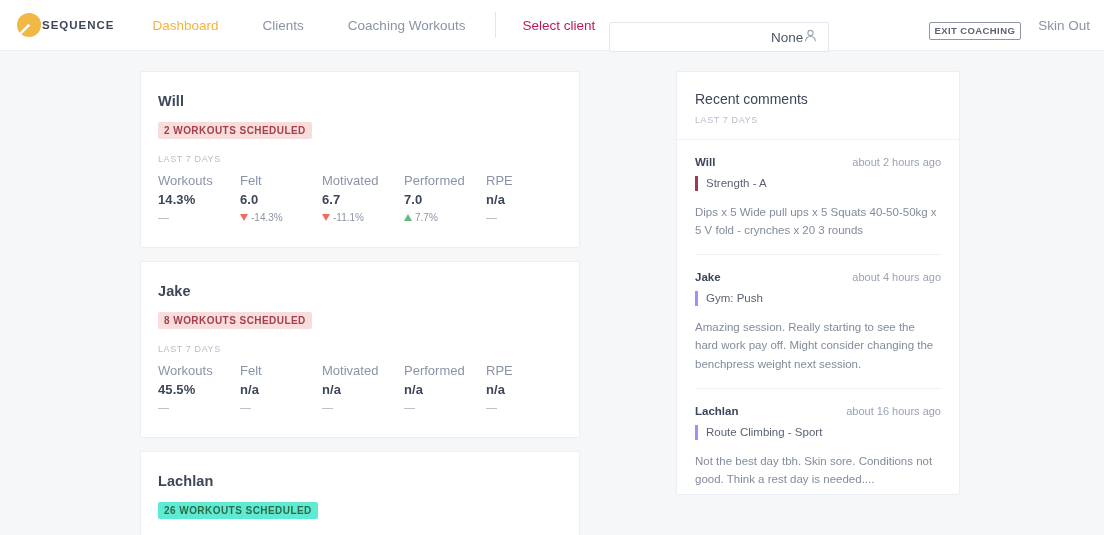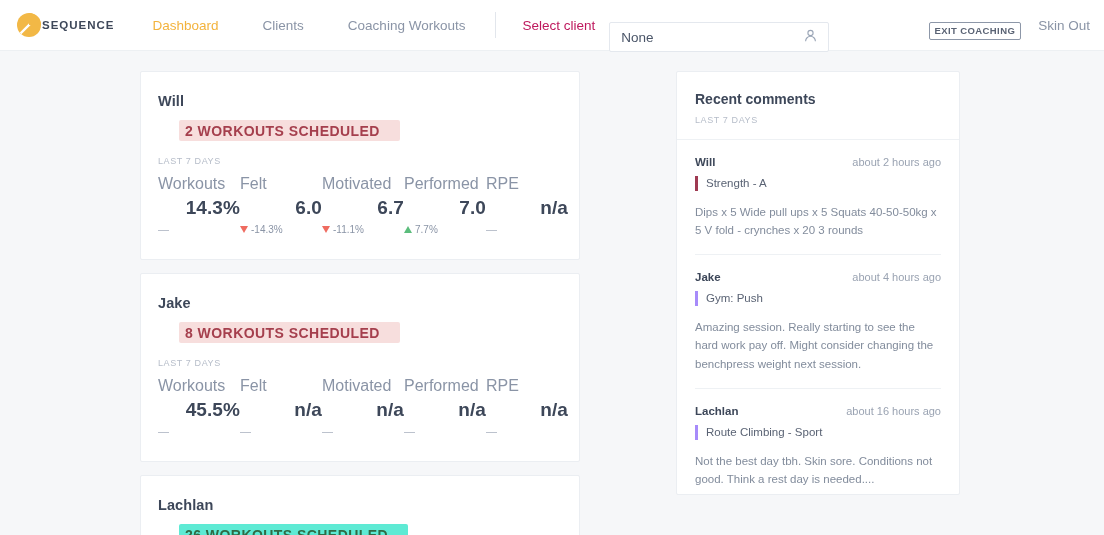--- a/index.html
+++ b/index.html
@@ -77,21 +77,21 @@
   }
 
   .client-select {
     width: 220px;
     height: 30px;
     border: 1px solid #e4e8ee;
     background: #fff;
     border-radius: 2px;
     display: flex;
     align-items: center;
-    justify-content: space-between;
+    justify-content: flex-end;
     padding: 0 10px 0 11px;
     cursor: pointer;
     margin-top: 24px;
   }
   .client-select-value {
     font-size: 13.5px;
     color: #4a5568;
   }
   .person-icon { display: block; flex: none; }
 
@@ -157,59 +157,57 @@
   .client-name {
     font-size: 14.5px;
     font-weight: bold;
     color: #3d4759;
     margin-bottom: 11px;
     letter-spacing: 0.1px;
   }
 
   .badge {
     display: inline-block;
-    font-size: 14px;
+    font-size: 10px;
     font-weight: bold;
     letter-spacing: 0.45px;
-    padding: 4px 20px 3px 6px;
+    padding: 4px 6px 3px 6px;
     border-radius: 2px;
     line-height: 1;
-    margin-left: 21px;
   }
   .badge.red   { background: #f7dedd; color: #a53f4d; }
   .badge.green { background: #5eead4; color: #2f6b45; }
 
   .period-label {
     font-size: 9px;
     letter-spacing: 0.6px;
     color: #b6bdc9;
     margin-top: 15px;
     margin-bottom: 9px;
   }
 
   .stats-row {
     display: flex;
   }
   .stat {
     width: 82px;
     flex: none;
   }
   .stat-label {
-    font-size: 16px;
+    font-size: 13px;
     color: #8a94a6;
     margin-bottom: 4px;
     white-space: nowrap;
   }
   .stat-value {
-    font-size: 19px;
+    font-size: 13px;
     font-weight: bold;
     color: #3d4759;
     margin-bottom: 4px;
     letter-spacing: 0.1px;
-    text-align: right;
   }
   .stat-delta {
     font-size: 10px;
     color: #8a94a6;
     display: flex;
     align-items: center;
     gap: 3px;
     height: 12px;
   }
   .tri { width: 0; height: 0; flex: none; display: inline-block; }
@@ -232,21 +230,21 @@
     border-radius: 2px;
     max-height: 424px;
     overflow: hidden;
   }
   .comments-head {
     padding: 19px 18px 14px 18px;
     border-bottom: 1px solid #eef1f4;
   }
   .comments-title {
     font-size: 14px;
-    font-weight: bold;
+    font-weight: normal;
     color: #3d4759;
     margin-bottom: 8px;
   }
   .comments-period {
     font-size: 9px;
     letter-spacing: 0.6px;
     color: #b6bdc9;
   }
 
   .comments-list { padding: 0 18px; }

